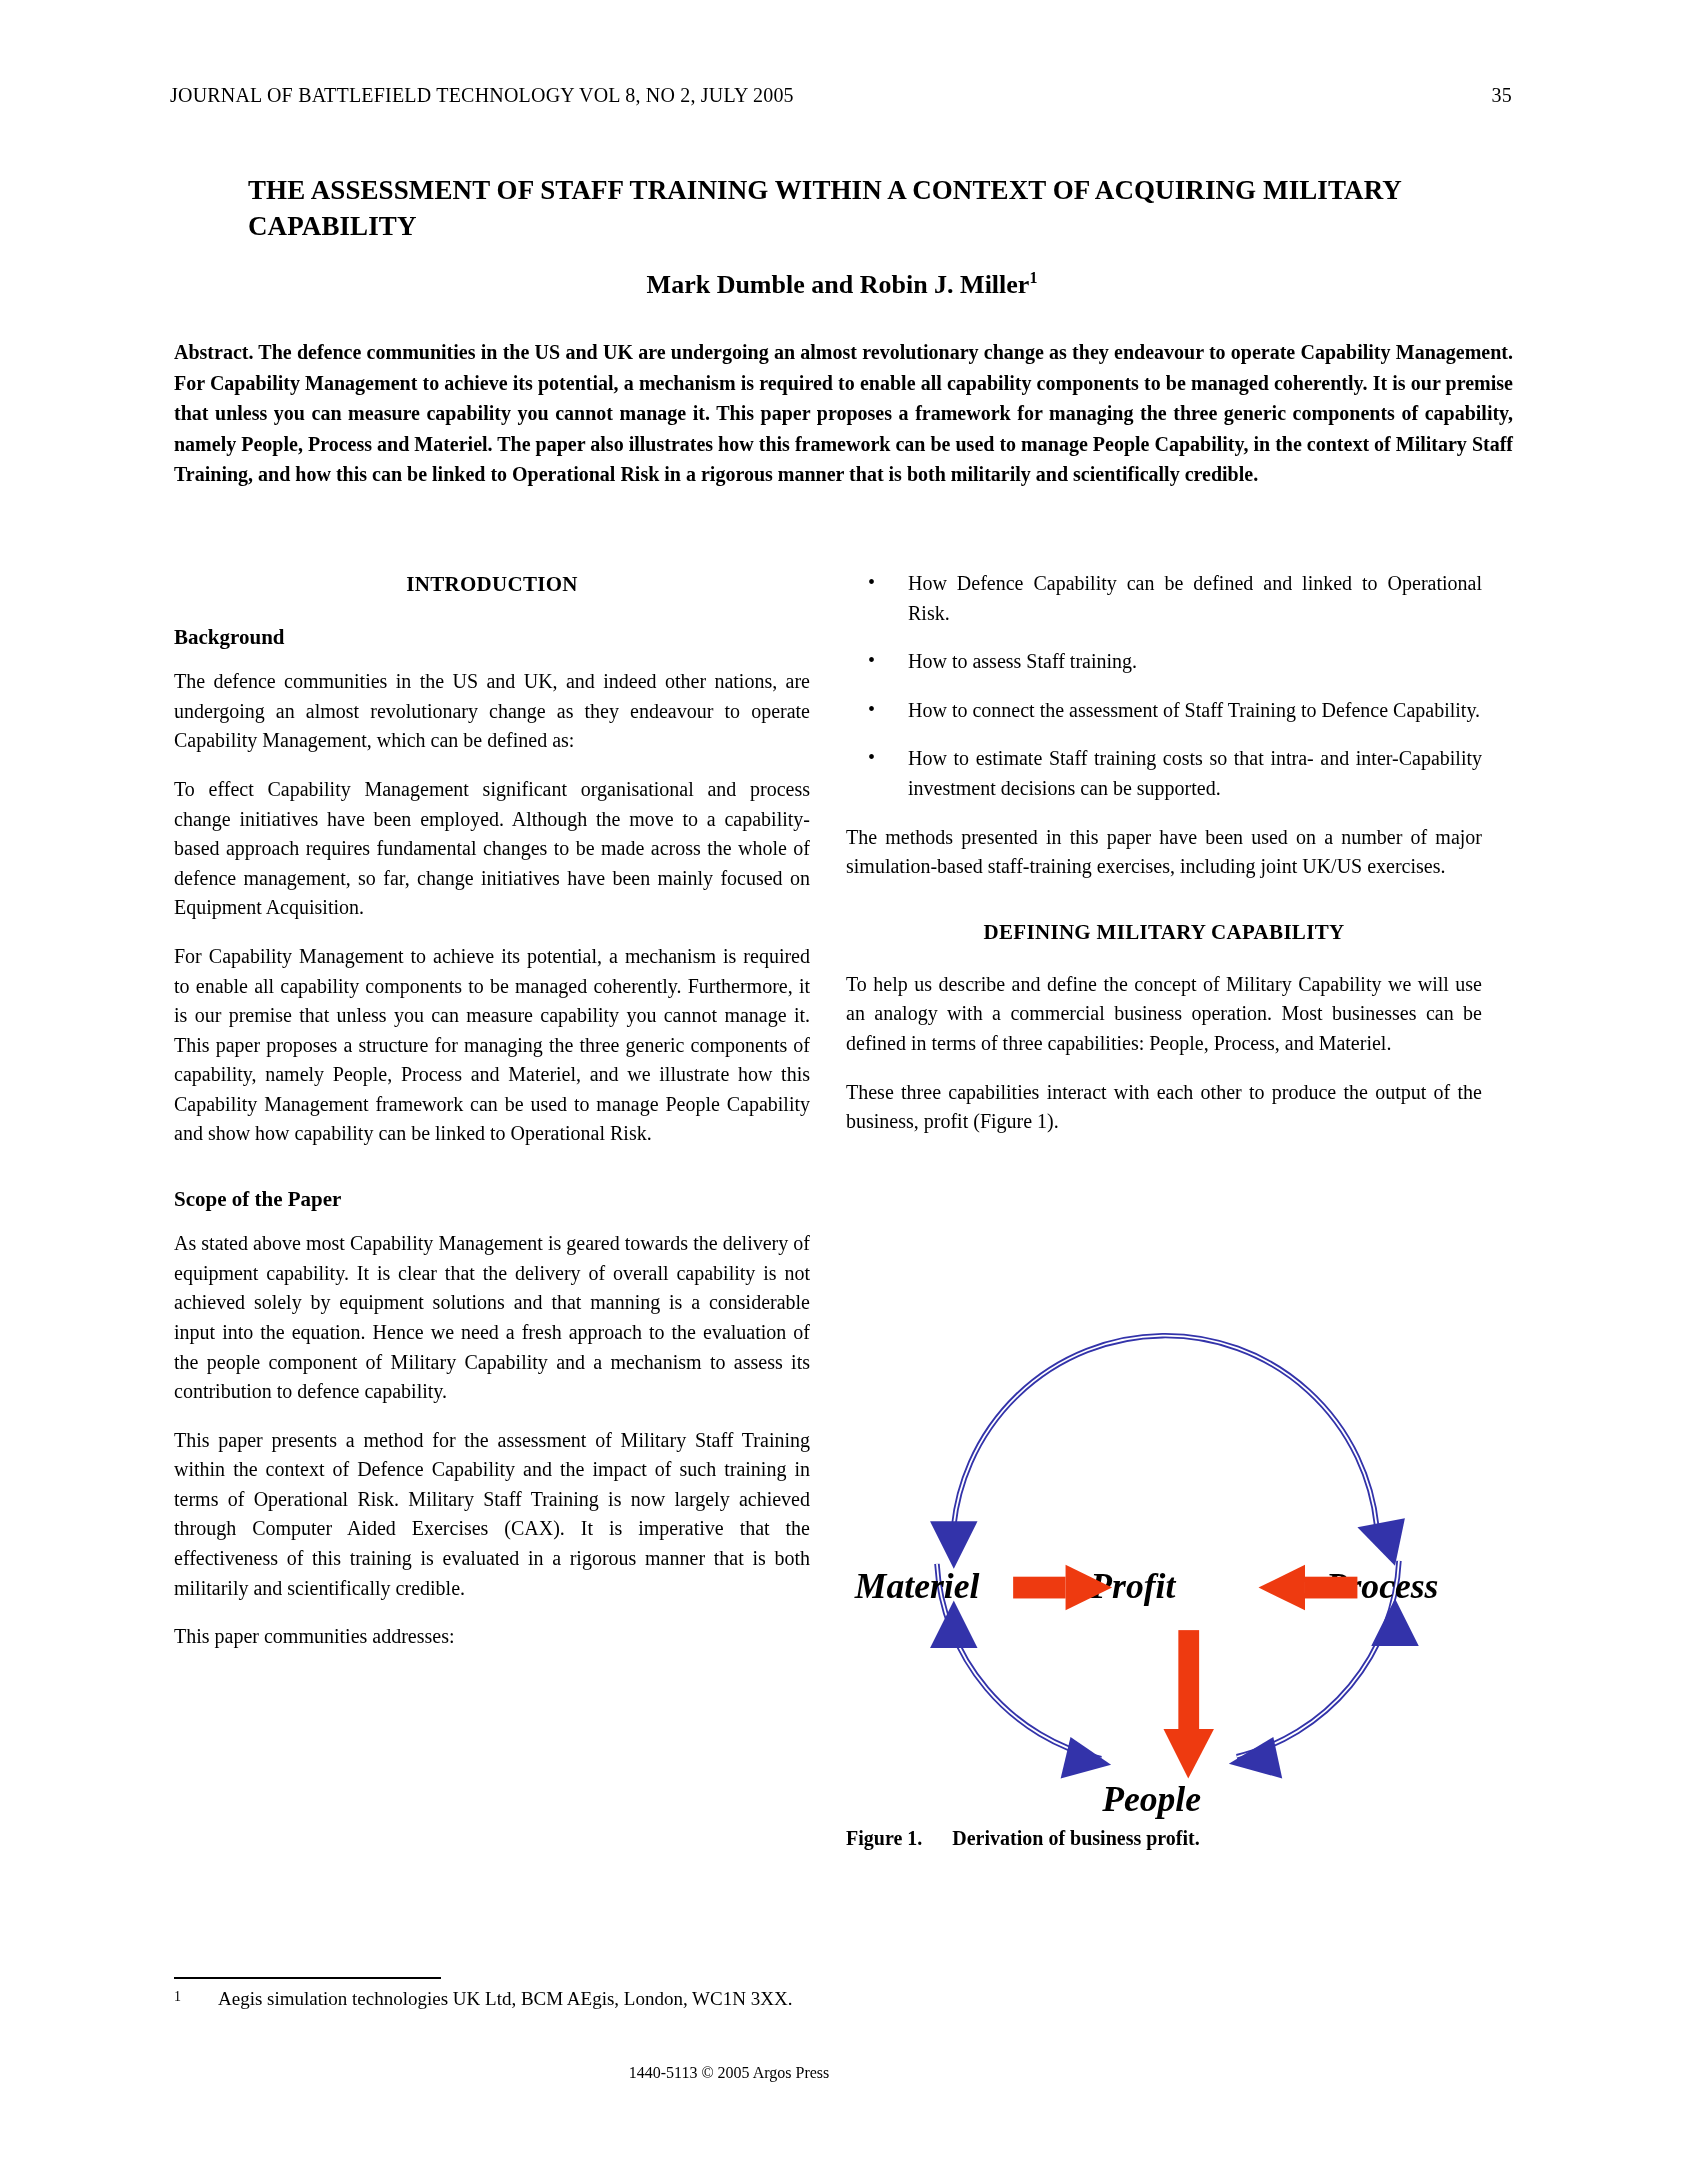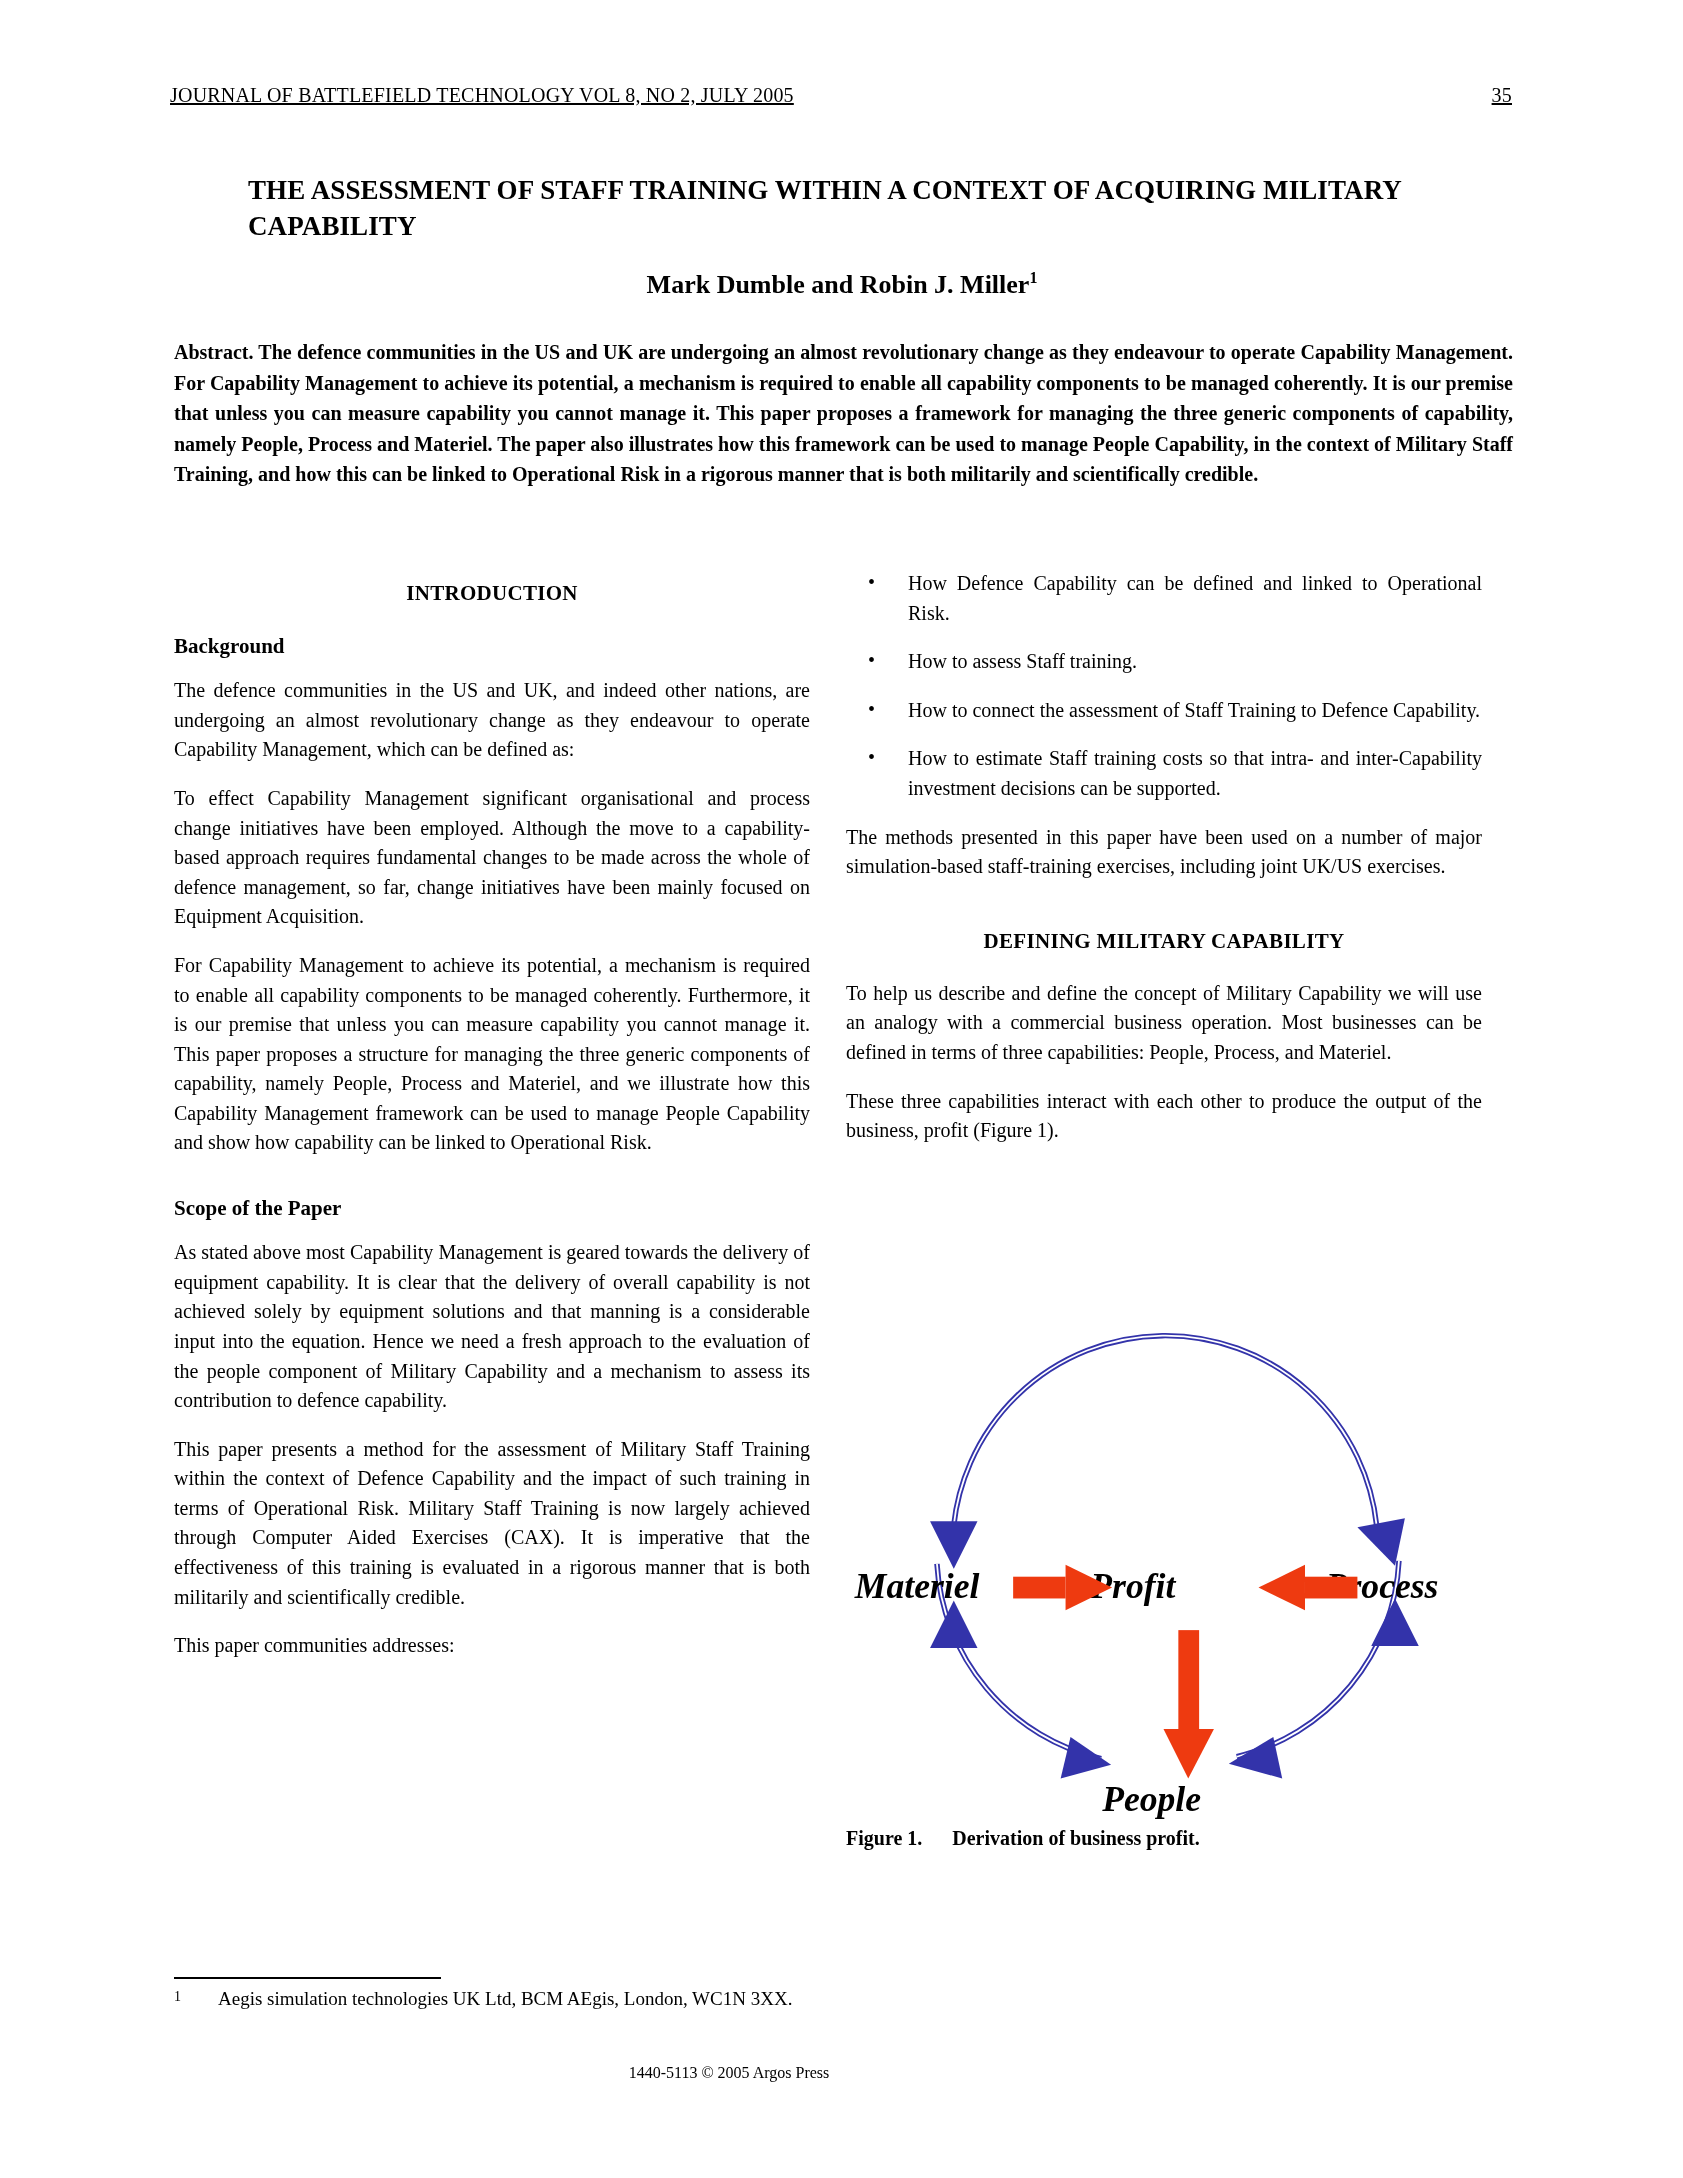--- a/index.html
+++ b/index.html
@@ -28,21 +28,20 @@
   .runhead {
     position: absolute;
     left: 170px;
     top: 84px;
     width: 1342px;
     display: flex;
     justify-content: space-between;
     align-items: baseline;
     font-size: 20px;
     letter-spacing: 0.2px;
-    text-decoration: underline;
   }
   .runhead .jtitle { white-space: nowrap; }
   .runhead .pageno { font-size: 20px; }
 
   
   .title {
     position: absolute;
     left: 248px;
     top: 173px;
     width: 1188px;
@@ -88,21 +87,21 @@
     line-height: 1.48;
   }
   .col-left  { left: 174px; }
   .col-right { left: 846px; }
 
   .sec-head {
     text-align: center;
     font-weight: bold;
     font-size: 21px;
     letter-spacing: 0.3px;
-    margin: 9px 0 22px 0;
+    margin: 0 0 22px 0;
   }
   .sub-head {
     font-weight: bold;
     font-size: 21px;
     margin: 0 0 14px 0;
   }
   p.body {
     margin: 0 0 19px 0;
     text-align: justify;
     text-justify: inter-word;

